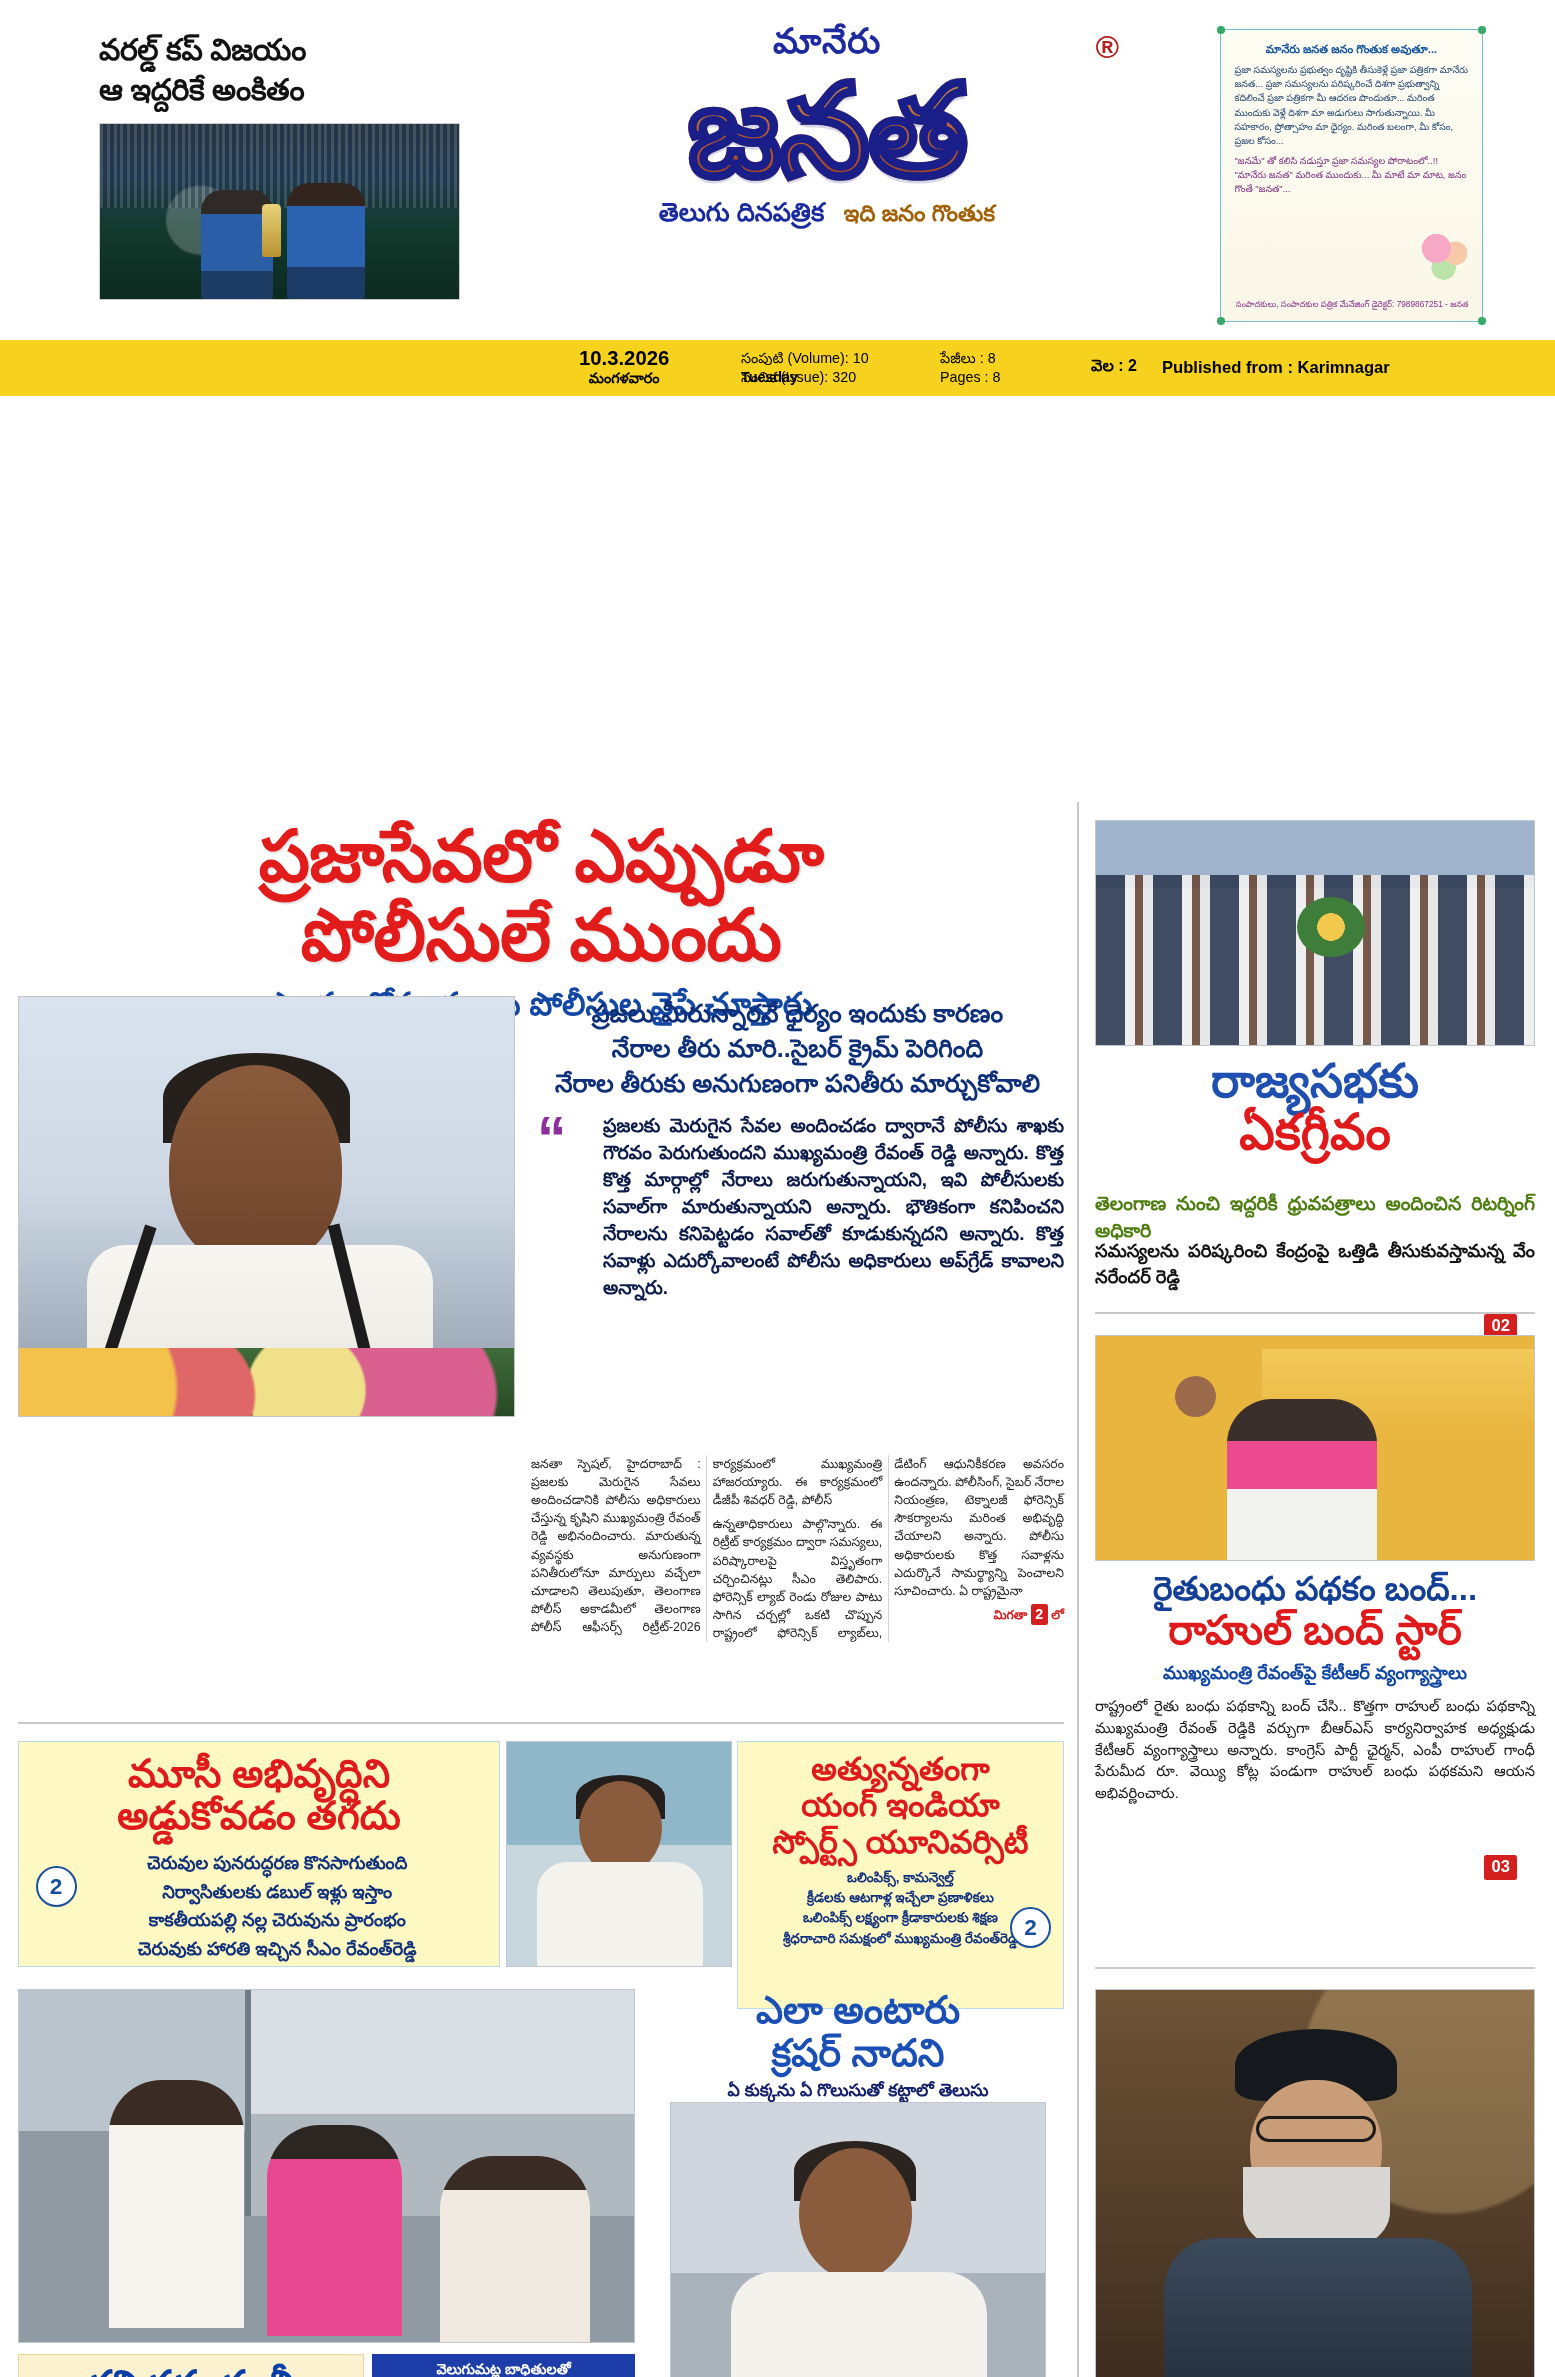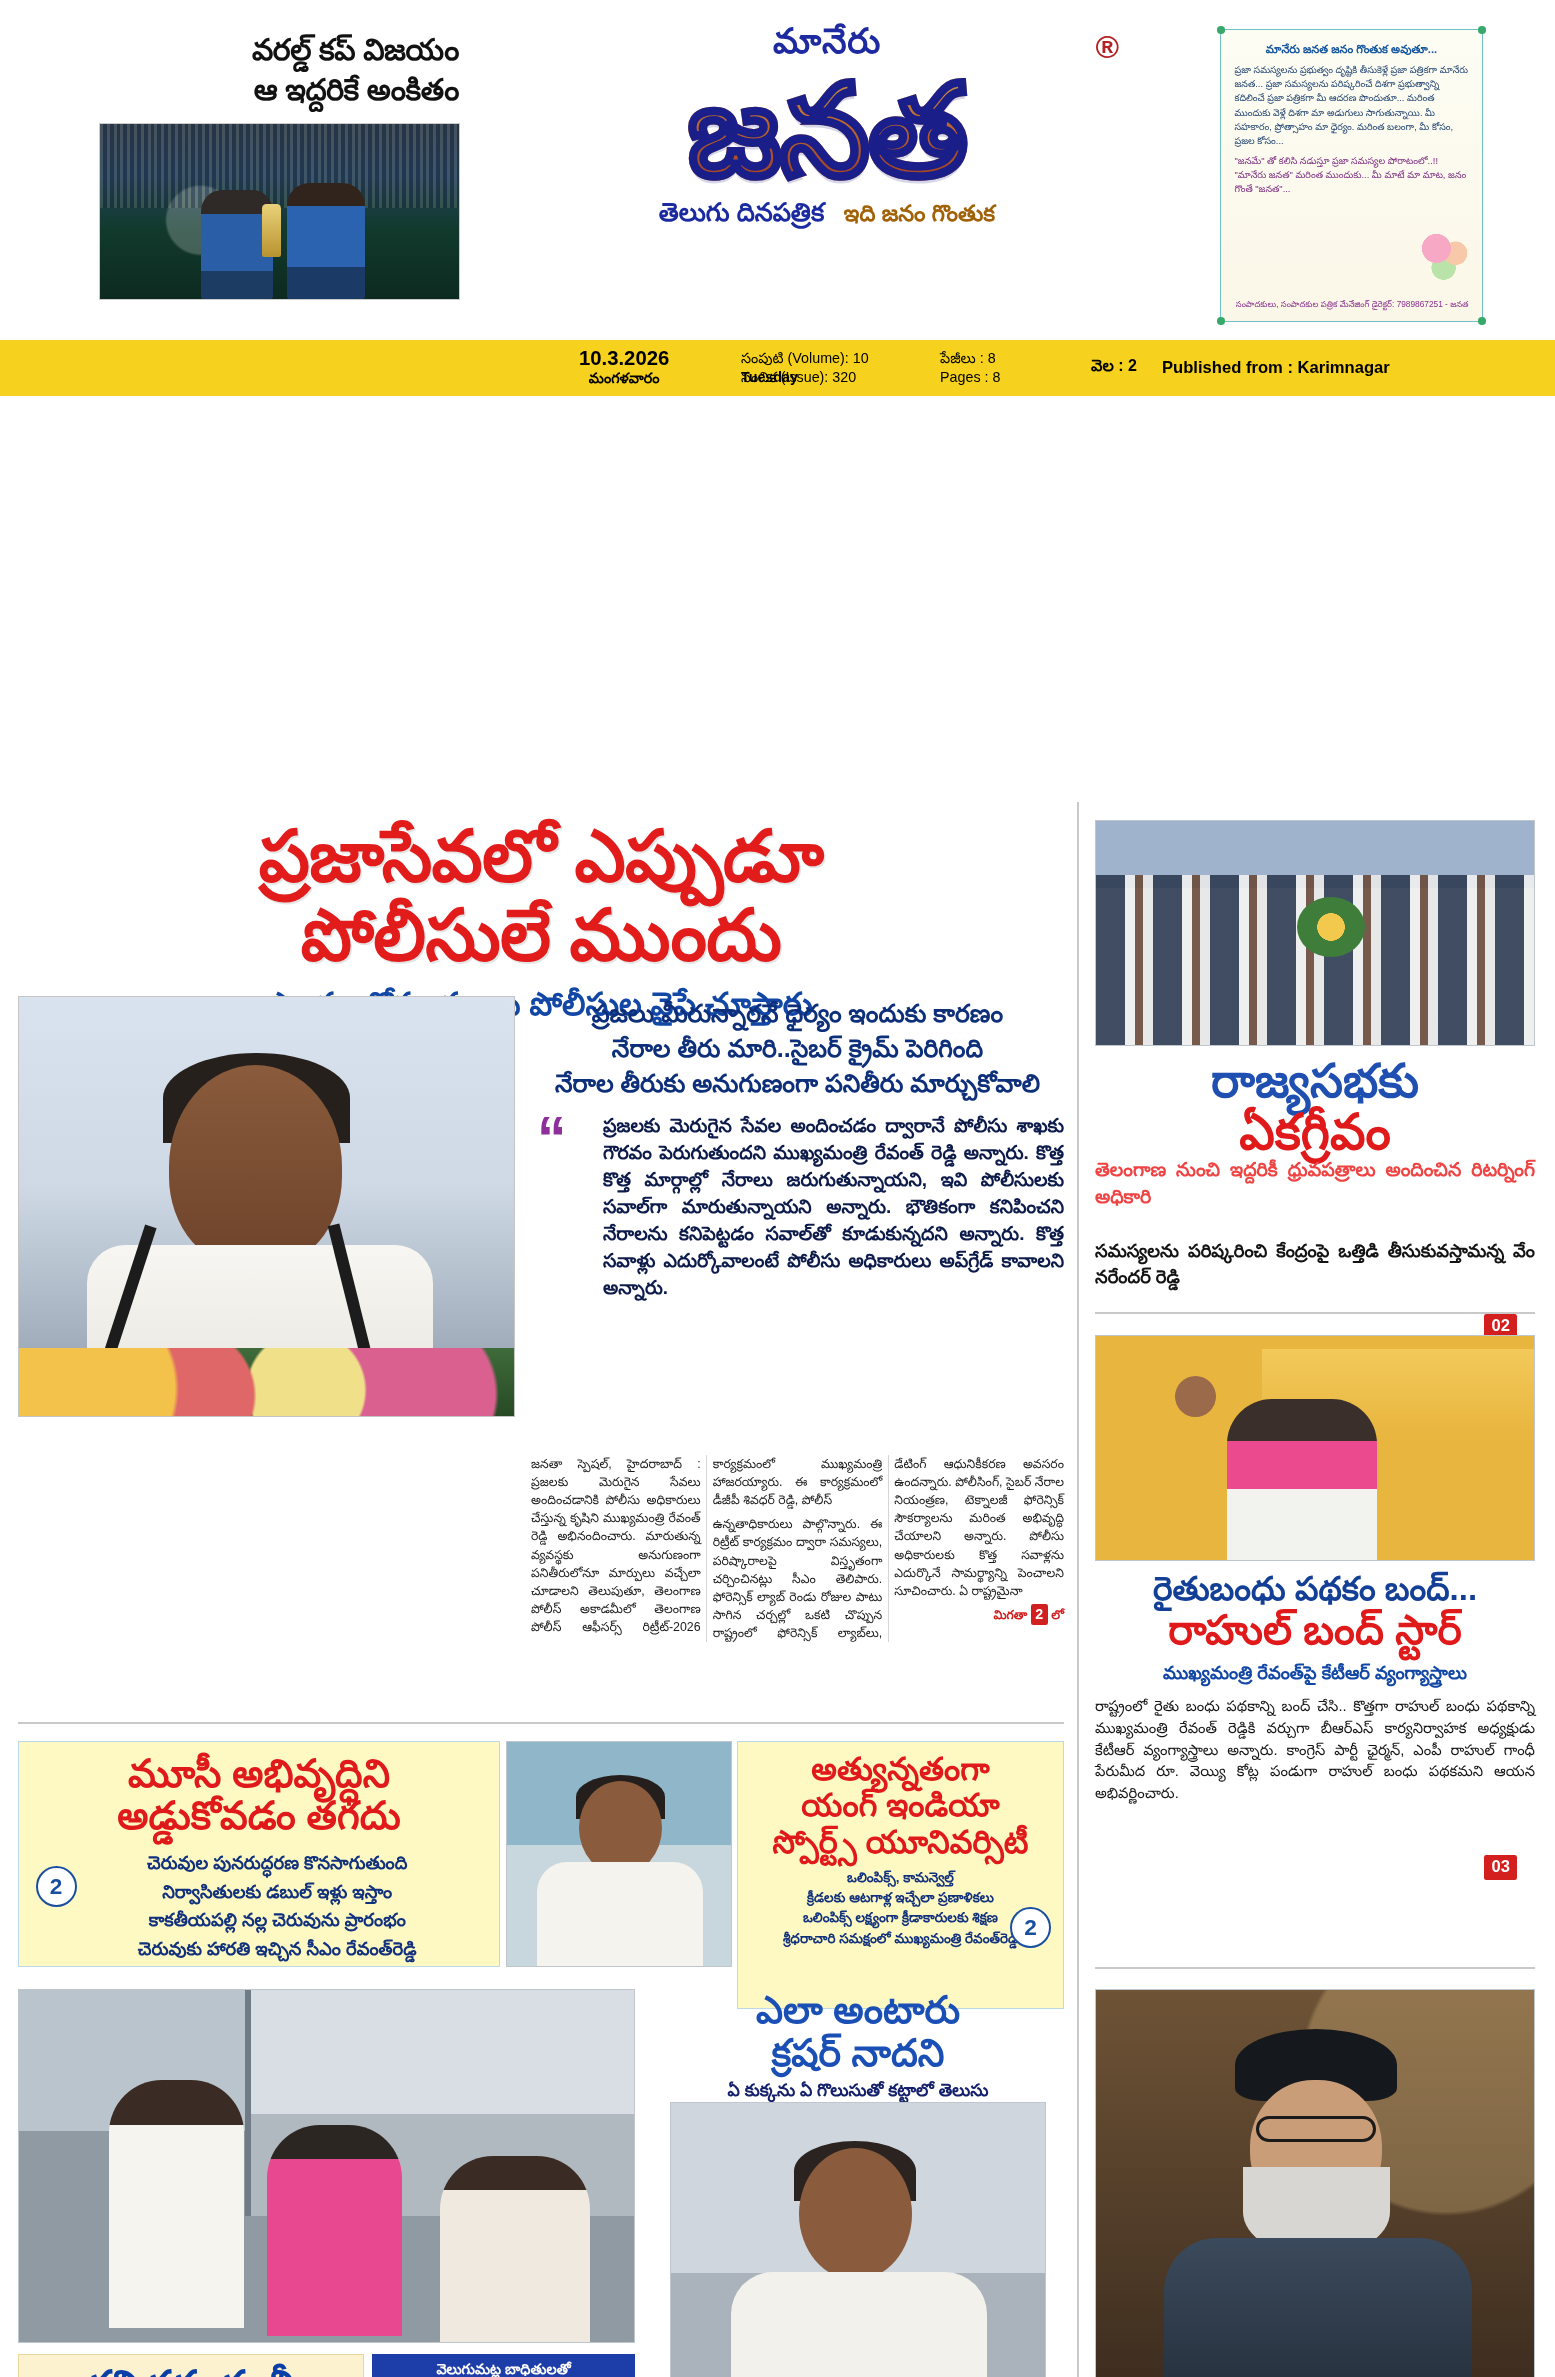--- a/index.html
+++ b/index.html
@@ -20,21 +20,21 @@
   
   .masthead {
     position: relative;
     height: 339px;
     border-bottom: 0;
   }
   .mh-left {
     position: absolute;
     left: 83px; top: 30px;
     width: 376px;
-    text-align: right;
+    text-align: left;
     padding-left: 16px;
   }
   .mh-left .kicker {
     font-size: 30px;
     font-weight: bold;
     line-height: 1.32;
     color: #121212;
     letter-spacing: -0.4px;
   }
   .mh-left .photo {
@@ -283,22 +283,22 @@
     background: radial-gradient(circle at 50% 50%, #f2c94c 0 30%, #3f7d3a 31% 100%);
     border-radius: 50%;
   }
   .rs-head {
     position: absolute; text-align: center;
   }
   .rs1-head { left: 1095px; top: 248px; width: 440px; }
   .rs1-head .l1 { font-size: 47px; font-weight: bold; color: #1f4fb0; line-height: 1.05; }
   .rs1-head .l2 { font-size: 50px; font-weight: bold; color: #e01a1a; line-height: 1.08; }
   .rs1-sub {
-    position: absolute; left: 1095px; top: 349px; width: 440px;
-    font-size: 19px; font-weight: bold; color: #ef4444; line-height: 1.42; text-align: justify;
+    position: absolute; left: 1095px; top: 383px; width: 440px;
+    font-size: 19px; font-weight: bold; color: #4d7c0f; line-height: 1.42; text-align: justify;
   }
   .rs1-body {
     position: absolute; left: 1095px; top: 430px; width: 440px;
     font-size: 18px; line-height: 1.45; color: #131313; text-align: justify; font-weight: 600;
   }
   .pagebadge {
     position: absolute; background: #d41f1f; color: #fff;
     font-weight: bold; font-size: 16.6px; padding: 2.3px 7.5px; border-radius: 2.3px;
   }
 

